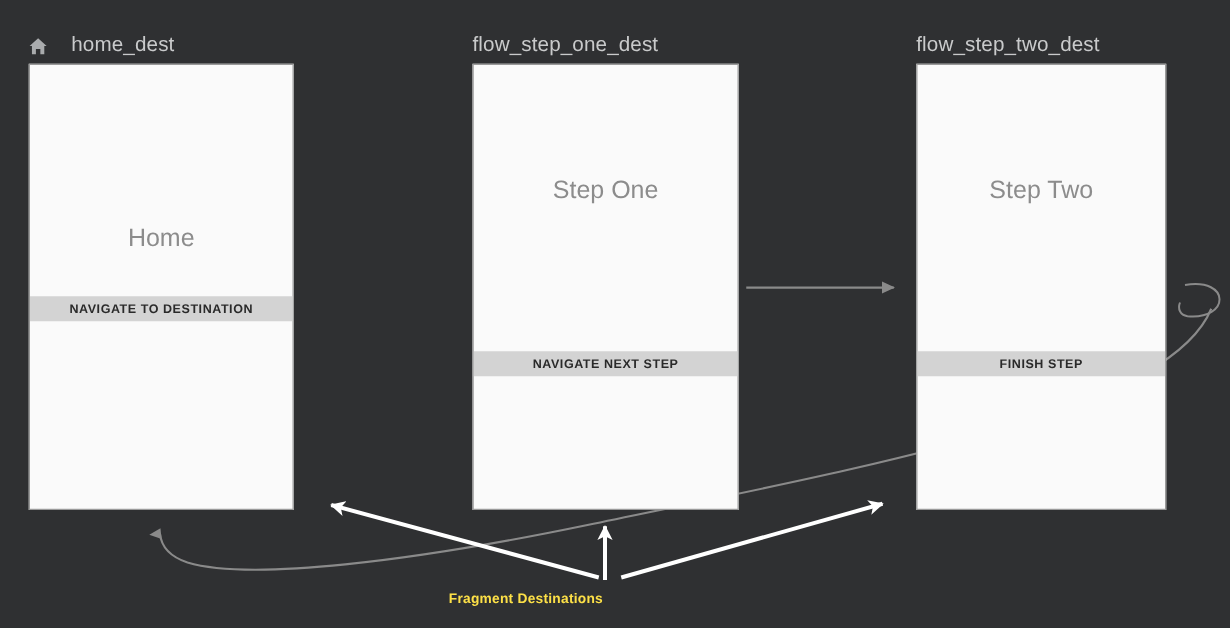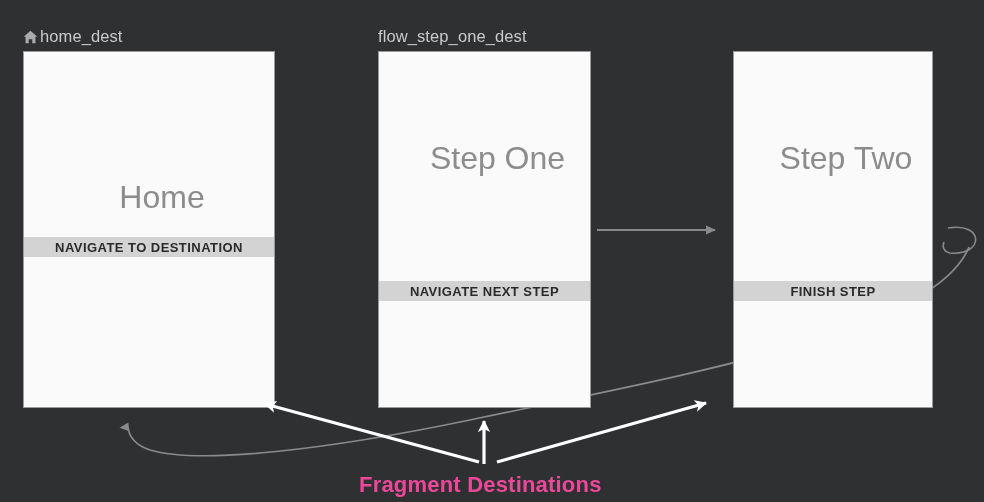--- a/index.html
+++ b/index.html
@@ -46,21 +46,21 @@
     left: 0;
     bottom: 100%;
     margin-bottom: 7px;
     white-space: nowrap;
     color: #c9cacb;
     font-size: 16.5px;
     font-weight: 400;
     letter-spacing: .1px;
     display: flex;
     align-items: center;
-    gap: 2px;
+    gap: 19px;
     line-height: 1;
   }
 
   .home-icon {
     display: inline-block;
     width: 15px;
     height: 14px;
     flex: 0 0 auto;
     position: relative;
     top: 1px;
@@ -77,46 +77,45 @@
   }
 
   .screen-title {
     position: absolute;
     left: 0;
     width: 100%;
     text-align: center;
     color: #8c8c8c;
     font-weight: 400;
     line-height: 1;
-    font-size: 32px;
-    margin-left: 13px;
+    font-size: 20px;
   }
 
   .screen-btn {
     position: absolute;
     left: 0;
     width: 100%;
     background: #d3d3d3;
     color: #2a2a2a;
-    font-size: 13px;
+    font-size: 10px;
     font-weight: bold;
     letter-spacing: .45px;
     display: flex;
     align-items: center;
     justify-content: center;
     text-align: center;
     height: 20px;
   }
 
   
   .caption {
     position: absolute;
     z-index: 6;
-    color: #ec4899;
-    font-size: 22px;
+    color: #fde047;
+    font-size: 11px;
     font-weight: bold;
     letter-spacing: .2px;
     white-space: nowrap;
     line-height: 1;
   }
 </style>
 </head>
 <body>
 
 <div id="canvas">
@@ -137,38 +136,41 @@
   <div class="dest" style="left:23px; top:51px; width:213px; height:357px;">
     <div class="dest-label">
       <span class="home-icon">
         <svg viewBox="0 0 16 15" width="15" height="14" aria-hidden="true">
           <path d="M8 0.7 L15.3 7.2 L13.3 7.2 L13.3 14.3 L9.9 14.3 L9.9 9.8 L6.1 9.8 L6.1 14.3 L2.7 14.3 L2.7 7.2 L0.7 7.2 Z" fill="#a9abad"></path>
         </svg>
       </span>
       <span>home_dest</span>
     </div>
 
-    <div class="screen" style="width:252px; height:357px;">
+    <div class="screen" style="width:212px; height:357px;">
       <div class="screen-title" style="top:129px;">Home</div>
       <div class="screen-btn" style="top:185px;">NAVIGATE TO DESTINATION</div>
     </div>
   </div>
 
   <div class="dest" style="left:378px; top:51px; width:213px; height:357px;">
     <div class="dest-label">
       <span>flow_step_one_dest</span>
     </div>
 
     <div class="screen" style="width:213px; height:357px;">
       <div class="screen-title" style="top:90px;">Step One</div>
       <div class="screen-btn" style="top:229px;text-align:right;">NAVIGATE NEXT STEP</div>
     </div>
   </div>
 
   <div class="dest" style="left:733px; top:51px; width:213px; height:357px;">
+    <div class="dest-label">
+      <span>flow_step_two_dest</span>
+    </div>
 
     <div class="screen" style="width:200px; height:357px;">
       <div class="screen-title" style="top:90px;">Step Two</div>
       <div class="screen-btn" style="top:229px;">FINISH STEP</div>
     </div>
   </div>
 
   <svg class="overlay" id="layer-over" viewBox="0 0 984 502" width="984" height="502">
     <defs>
       <marker id="gray-head2" markerWidth="11" markerHeight="11" refX="9.4" refY="5.5" orient="auto" markerUnits="userSpaceOnUse">

